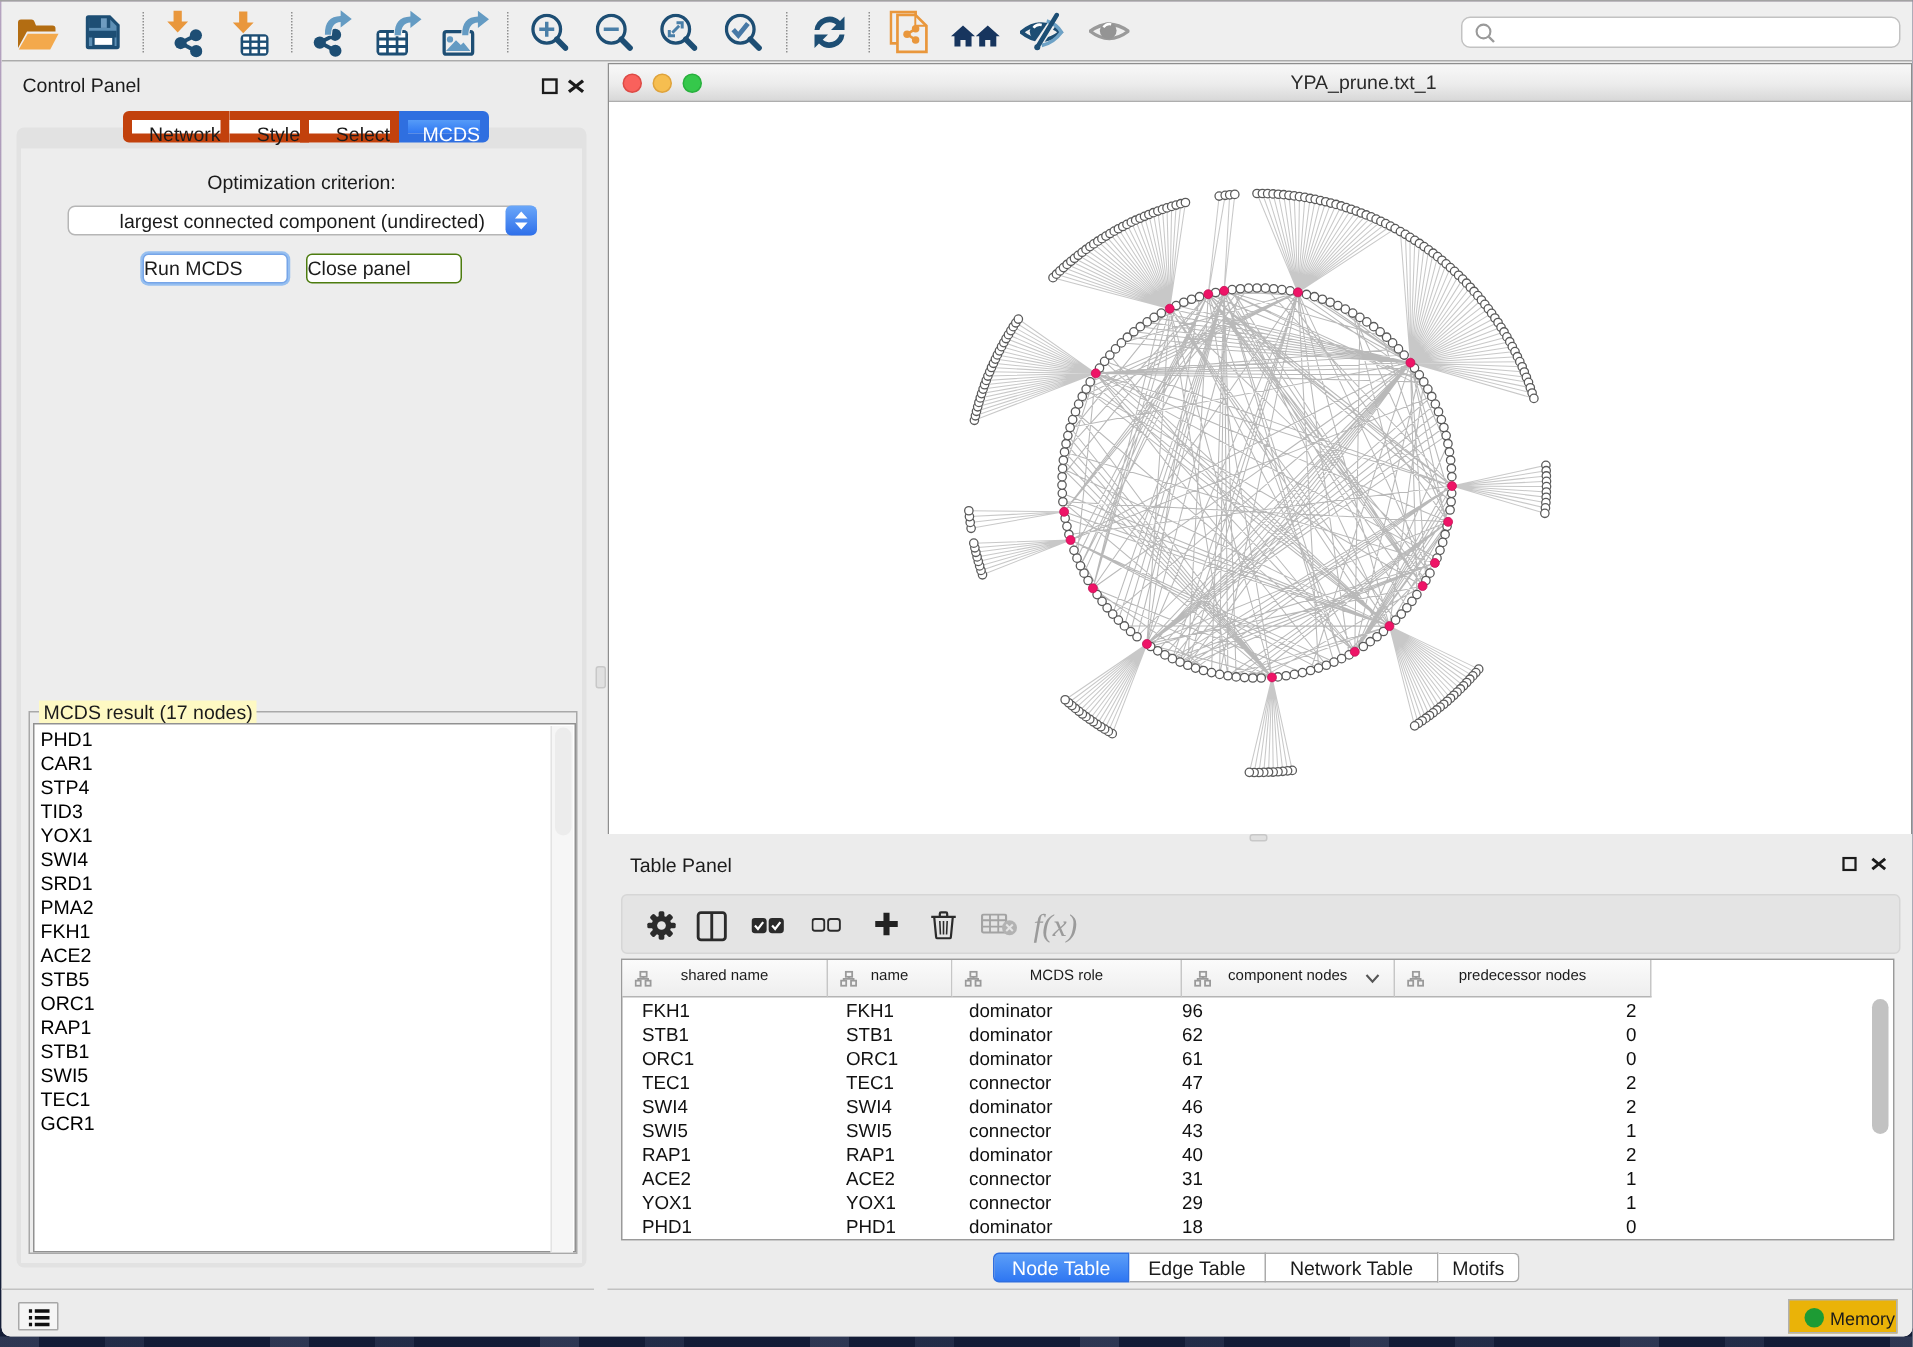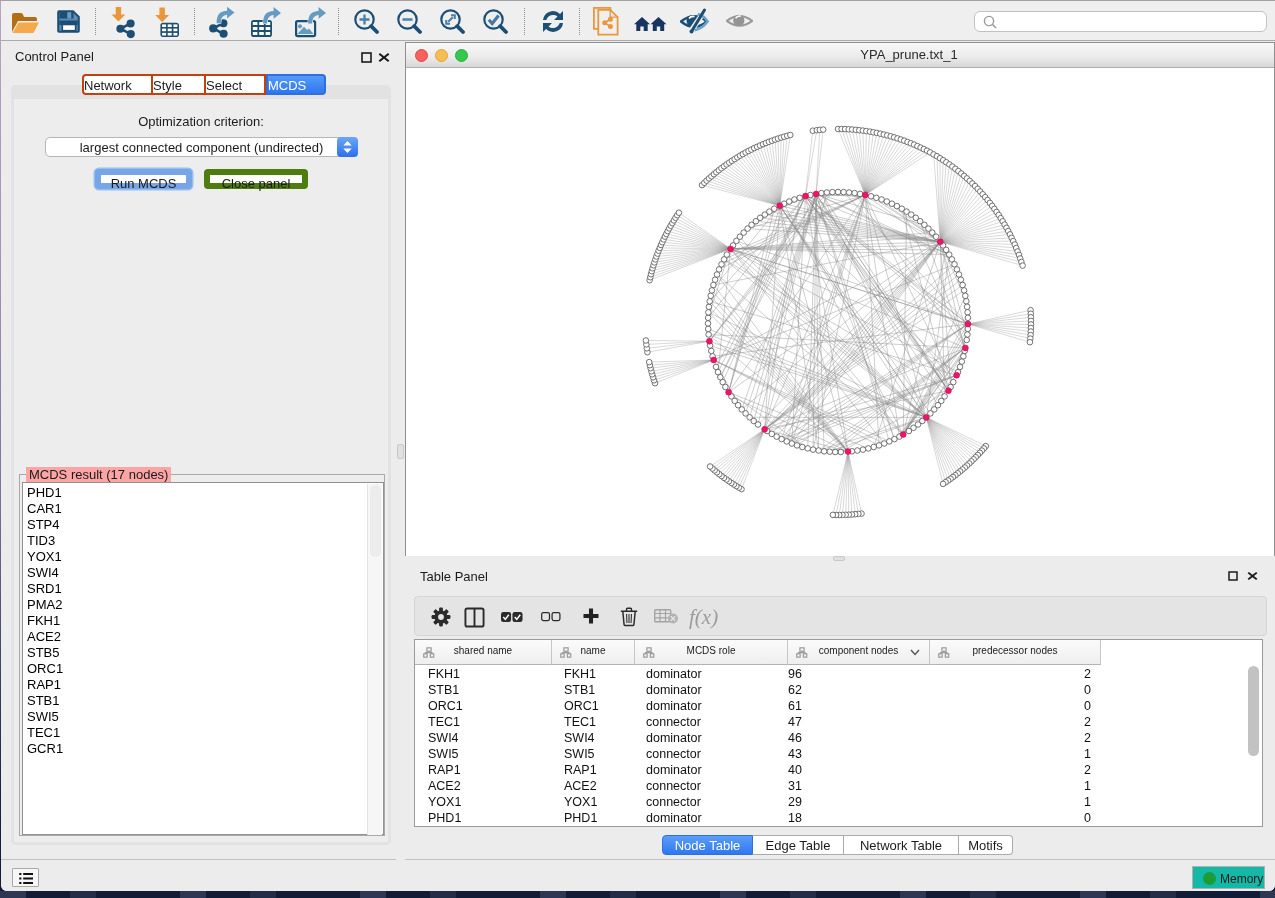--- a/index.html
+++ b/index.html
@@ -12,32 +12,32 @@
 #toolbar{position:absolute;left:0;top:0;width:1274px;height:40px;background:#efefef;border-bottom:1px solid #ababab}
 .sep{position:absolute;top:7px;height:27px;width:0;border-left:1px dotted #8f8f8f}
 .tbi{position:absolute;top:8px}
 #searchbox{position:absolute;left:973px;top:10px;width:293px;height:21px;background:#fff;border:1px solid #c2c2c2;border-radius:6px}
 #searchbox svg{position:absolute;left:8px;top:3px}
 
 #cpanel{position:absolute;left:0;top:41px;width:395px;height:818px;background:#ececec}
 #cp-title{position:absolute;left:14px;top:7px;font-size:13px;color:#1b1b1b}
 .wbtn{position:absolute;top:10px;color:#1b1b1b}
 #tabs{position:absolute;left:81px;top:32px;height:21px;font-size:13px;color:#1b1b1b}
-.tab{position:absolute;top:0;height:21px;line-height:20px;text-align:left;background:#fff;border:2px solid #c2410c}
+.tab{position:absolute;top:0;height:21px;line-height:20px;text-align:right;background:#fff;border:6px solid #c2410c}
 #tabM{background:linear-gradient(180deg,#559bf8 0%,#2f77f2 100%);color:#fff;border-color:#2f6fe0;border-radius:0 4px 4px 0}
 #tpanel{position:absolute;left:10px;top:43px;width:380px;height:760px;background:#e2e2e2;border-radius:5px}
 #innerp{position:absolute;left:13px;top:57px;width:374px;height:743px;background:#ededed}
 #optlabel{position:absolute;left:0;top:72px;width:400px;text-align:center;font-size:13px;color:#1b1b1b}
 #dropdown{position:absolute;left:44px;top:95px;width:313px;height:20px;background:#fff;border:1px solid #b6b6b6;border-radius:5px;font-size:13px;color:#1b1b1b;text-align:center;line-height:19px}
 #dropbtn{position:absolute;right:-1px;top:-1px;width:21px;height:20px;border-radius:4px;background:linear-gradient(180deg,#6aa7f9 0%,#2e6fea 100%)}
-.btn{position:absolute;top:127px;height:20px;background:#fff;border:6px solid #4d7c0f;border-radius:4px;font-size:13px;color:#1b1b1b;text-align:center;line-height:18px}
+.btn{position:absolute;top:127px;height:20px;background:#fff;border:1px solid #4d7c0f;border-radius:4px;font-size:13px;color:#1b1b1b;text-align:left;line-height:18px}
 #runbtn{left:94px;width:97px;box-shadow:0 0 0 1.5px #96bff0;border-color:#76a5e8}
 #closebtn{left:203px;width:104px}
 #fieldset{position:absolute;left:18px;top:432px;width:366px;height:362px;border:1px solid #a9a9a9}
-#legend{position:absolute;left:6px;top:-8px;background:#fca5a5;padding:0 3px;font-size:13px;color:#1b1b1b}
+#legend{position:absolute;left:6px;top:-8px;background:#fef9c3;padding:0 3px;font-size:13px;color:#1b1b1b}
 #listbox{position:absolute;left:2px;top:7px;width:362px;height:353px;background:#fff;border:1px solid #919191}
 #listitems{position:absolute;left:4px;top:2px;font-size:13px;color:#000;line-height:16px;white-space:pre}
 #lscroll{position:absolute;right:1px;top:1px;width:15px;height:351px;background:#f6f6f6;border-left:1px solid #e3e3e3}
 #lthumb{position:absolute;left:2px;top:1px;width:11px;height:72px;background:#ececec;border-radius:6px}
 
 #netwin{position:absolute;left:404px;top:41px;width:870px;height:514px;background:#fff;border:1px solid #8e8e8e}
 #nettitle{position:absolute;left:0;top:0;width:868px;height:25px;background:linear-gradient(180deg,#f8f8f8 0%,#ececec 55%,#d8d8d8 100%);border-bottom:1px solid #aeaeae}
 #nettitle span{position:absolute;left:0;top:4px;width:1006px;text-align:center;font-size:13px;color:#2a2a2a}
 .tl{position:absolute;top:6px;width:13px;height:13px;border-radius:50%}
 #netcanvas{position:absolute;left:0;top:26px;width:868px;height:487px;background:#fff;overflow:hidden}
@@ -52,21 +52,21 @@
 .c1{position:absolute;left:13px}.c2{position:absolute;left:149px}.c3{position:absolute;left:231px}
 .c4{position:absolute;left:373px;width:135px;text-align:left}.c5{position:absolute;left:516px;width:160px;text-align:right}
 #tscroll{position:absolute;right:2px;top:26px;width:13px;height:160px}
 #tthumb{position:absolute;left:1px;top:0;width:11px;height:90px;background:#c2c2c2;border-radius:6px}
 #ttabs{position:absolute;left:257px;top:279px;height:20px;font-size:13px;color:#1b1b1b}
 .ttab{position:absolute;top:0;height:20px;line-height:19px;text-align:center;background:#fff;border:1px solid #ababab}
 #ttab1{background:linear-gradient(180deg,#5b9ef8 0%,#2f77f2 100%);color:#fff;border-color:#2f6fe0;border-radius:4px 0 0 4px}
 
 #statusbar{position:absolute;left:0;top:858px;width:1274px;height:32px;background:#ececec;border-top:1px solid #c2c2c2}
 #listbtn{position:absolute;left:11px;top:8px;width:27px;height:19px;background:#f6f6f6;border:1px solid #a8a8a8;border-radius:1px}
-#membtn{position:absolute;right:10px;top:6px;width:73px;height:23px;background:#14b8a6;border:1px solid #b1b1b1;font-size:12px;color:#1b1b1b}
+#membtn{position:absolute;right:10px;top:6px;width:73px;height:23px;background:#eab308;border:1px solid #b1b1b1;font-size:12px;color:#1b1b1b}
 #memdot{position:absolute;left:10px;top:5px;width:13px;height:13px;border-radius:50%;background:#1d9b34}
 </style></head><body>
 <div id="wall"></div>
 <div id="wallstreaks"></div>
 <div id="topline"></div>
 <div id="win">
 <div id="toolbar">
       <svg class="tbi" style="left:10px;top:9px;" width="29" height="25" viewBox="0 0 29 25">
 <path d="M1 22 L1 5 Q1 3 3 3 L10 3 Q11.5 3 12 4.5 L13 7 L24 7 Q26 7 26 9 L26 11 L7 11 Z" fill="#b36d12"></path>
 <path d="M7.5 12.5 L28 12.5 L22.5 23 L1.5 23 Z" fill="#f3a94c"></path>

